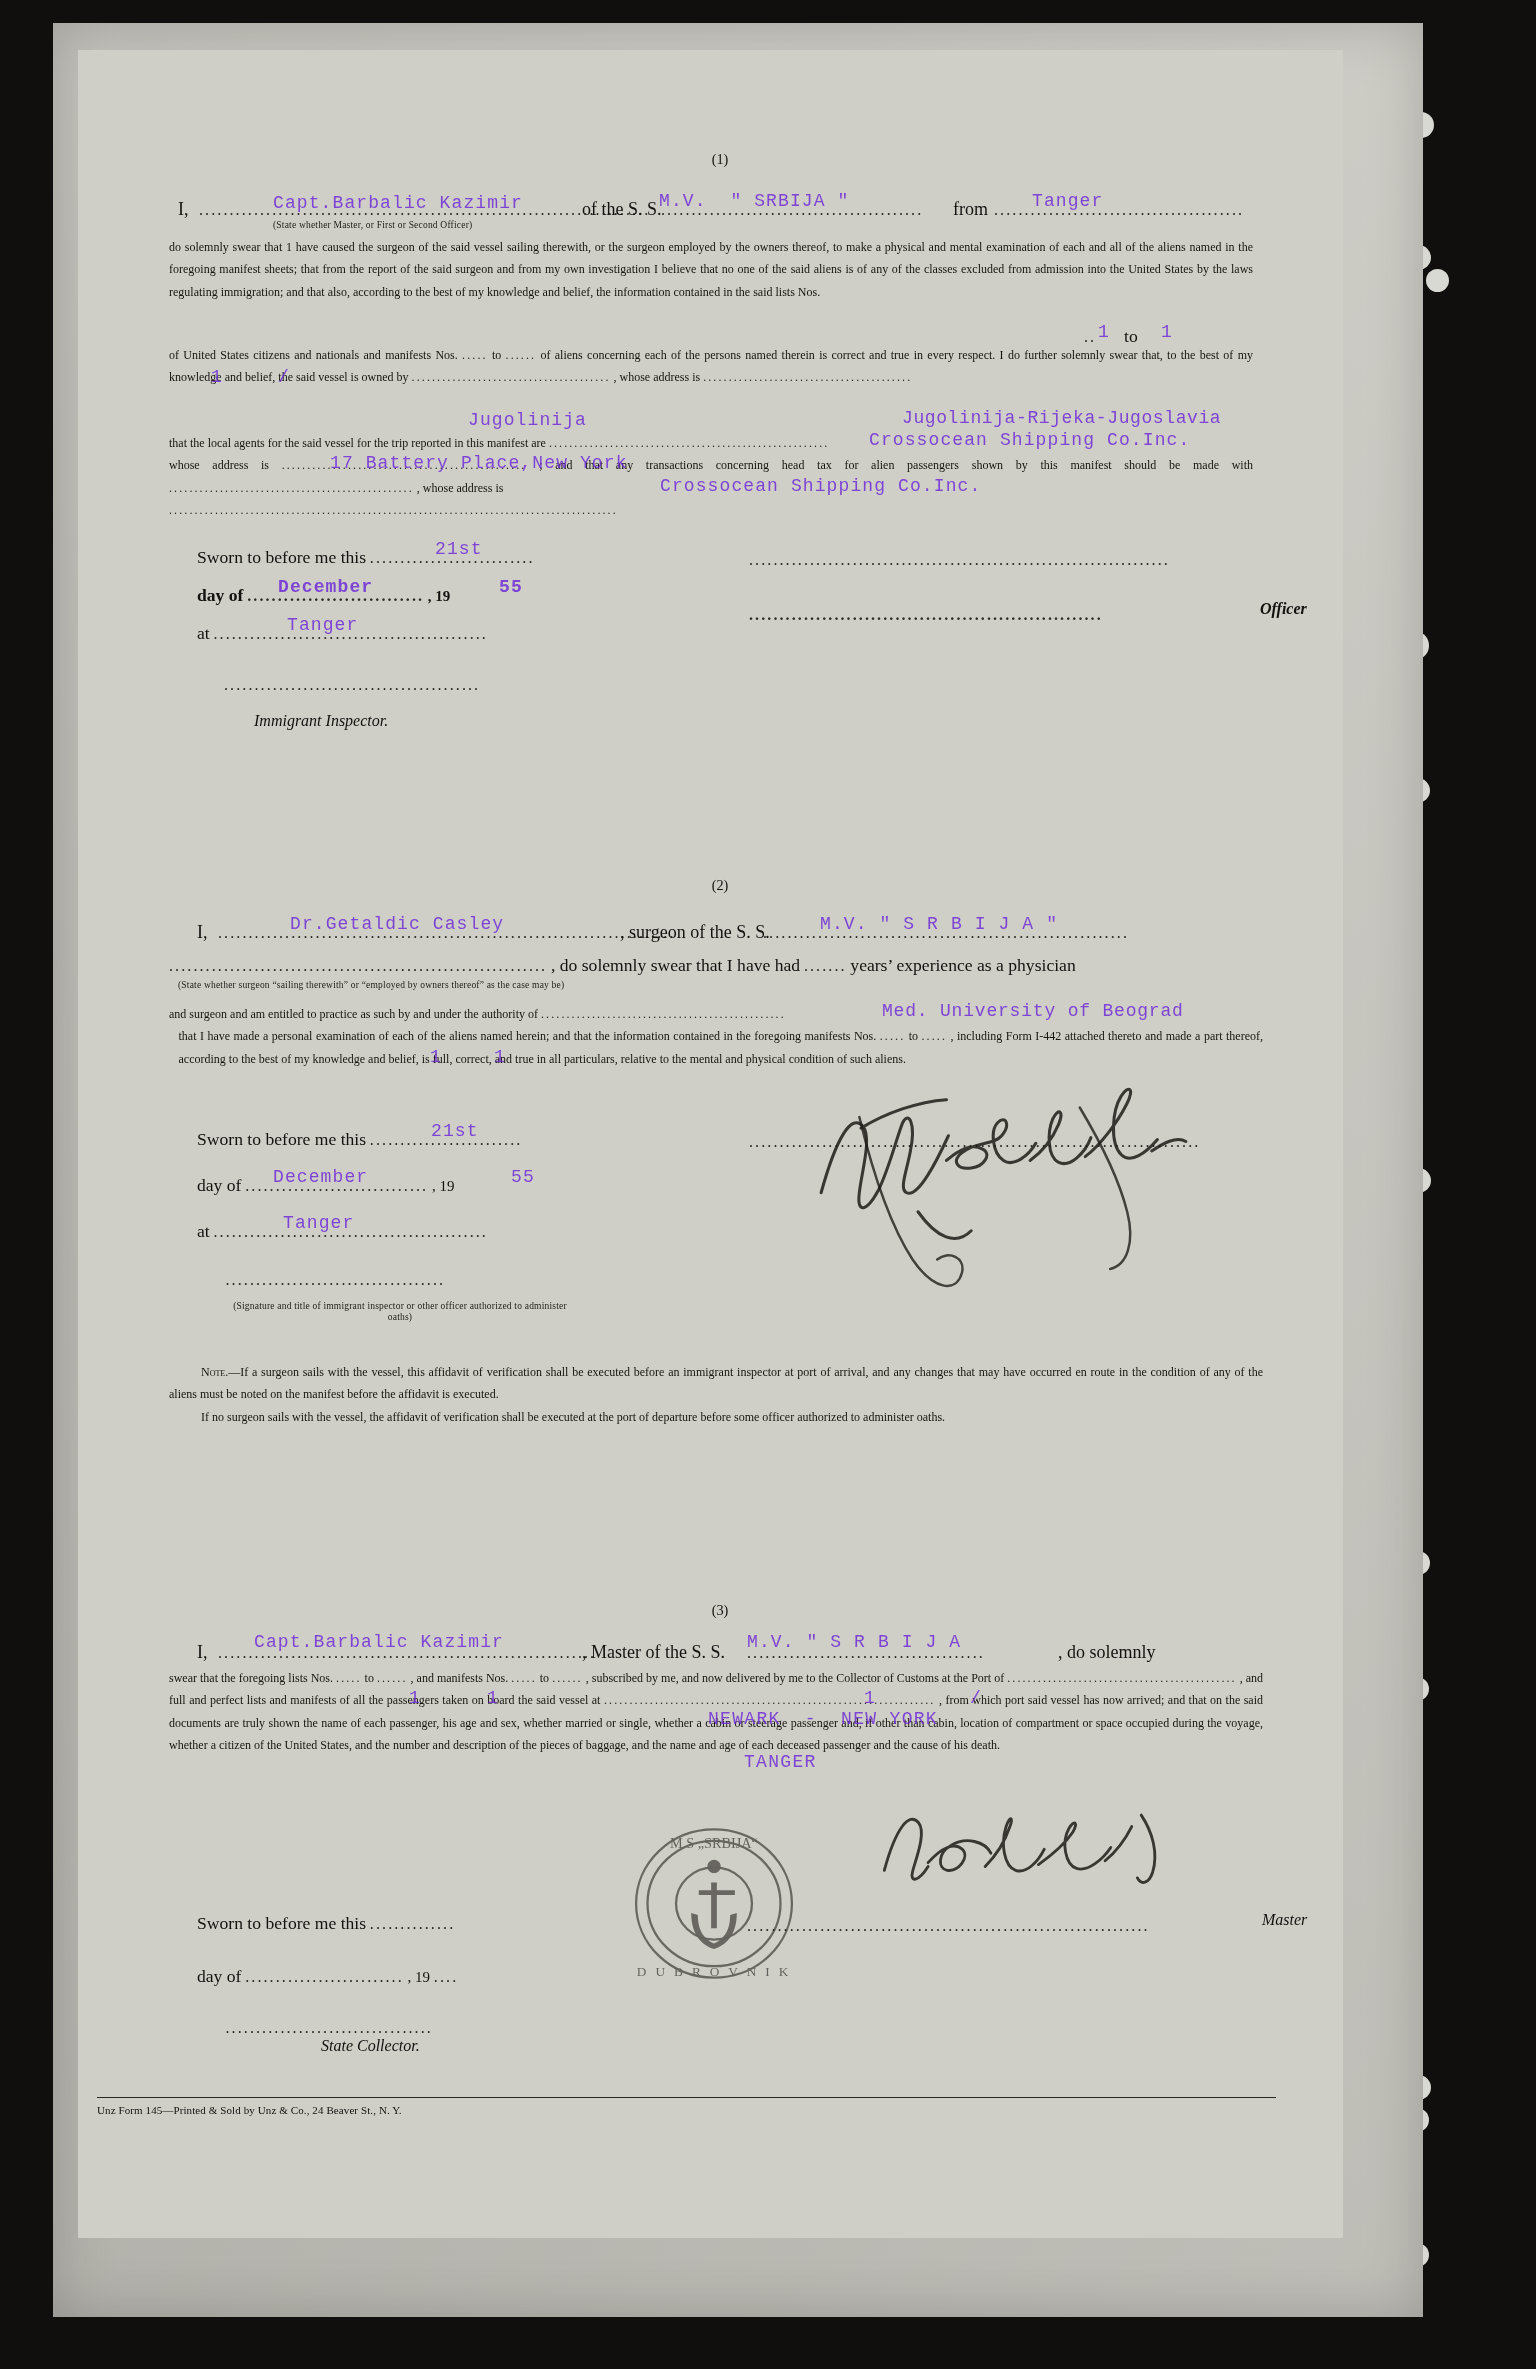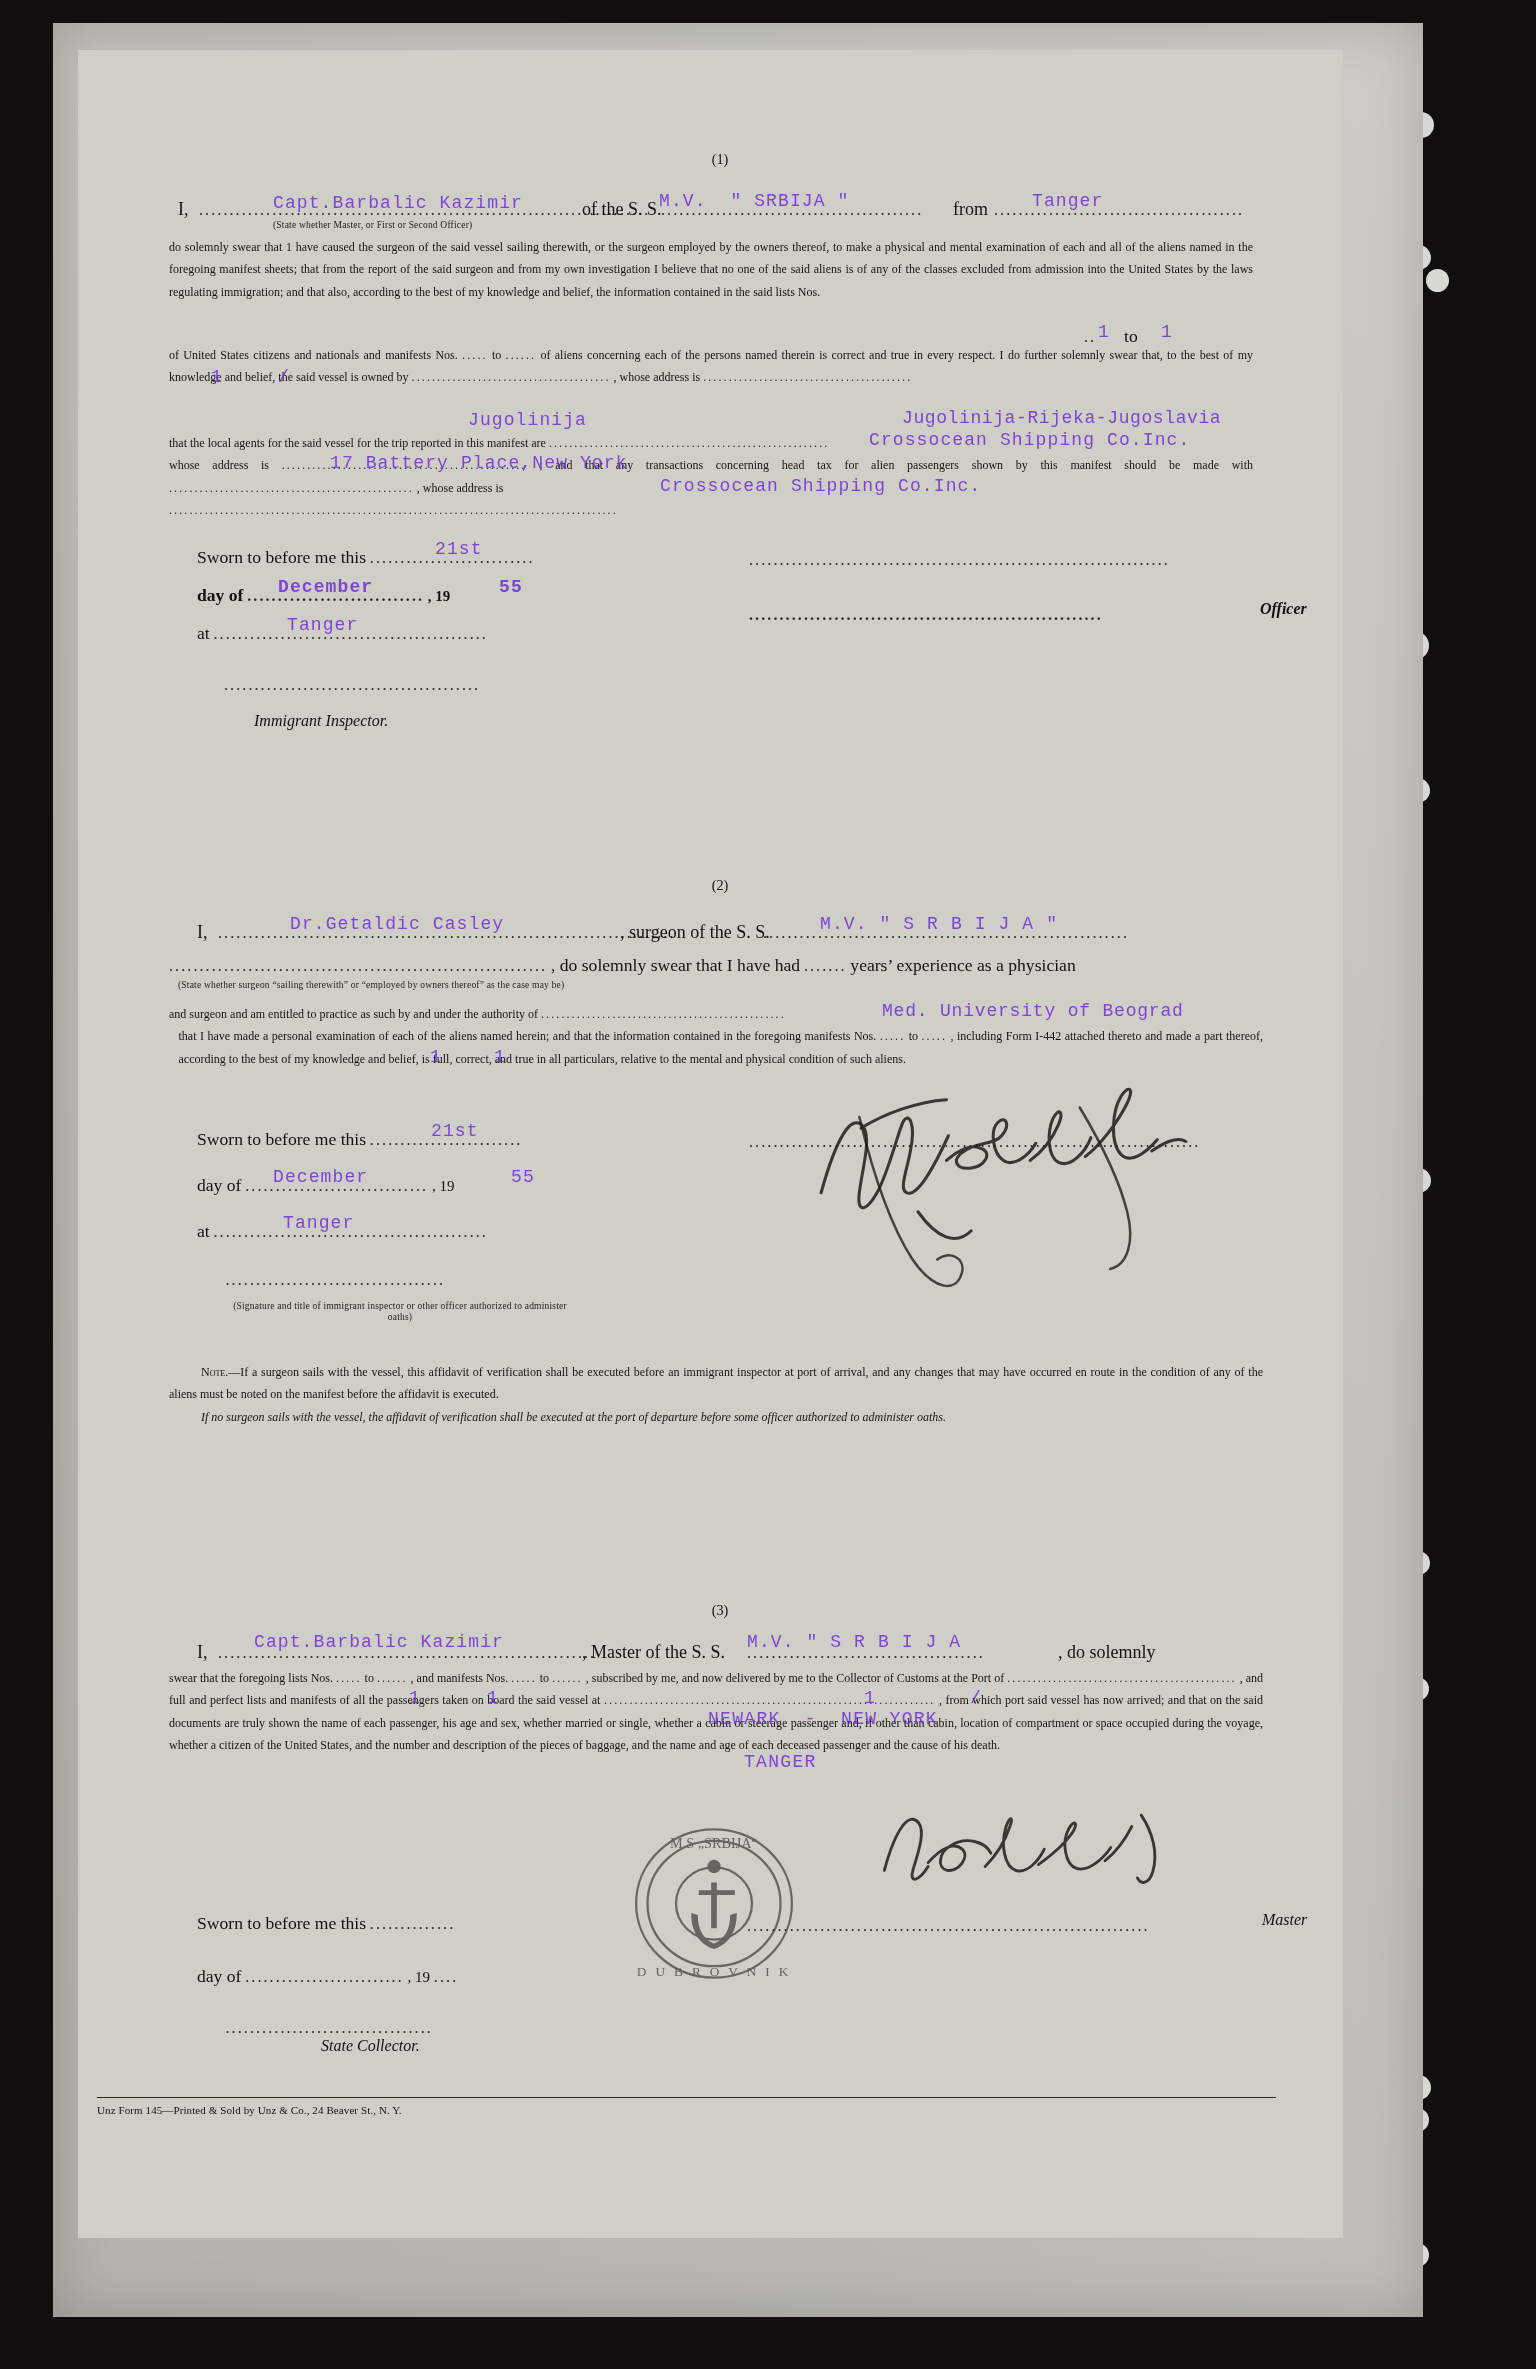--- a/index.html
+++ b/index.html
@@ -299,21 +299,21 @@
         <div style="position:relative; margin-top:9.5px;">
           <span class="dots" style="margin-left:28.5px; font-size:16px;">....................................</span>
         </div>
         <div class="tiny" style="padding-left:32px; text-align:center; width:342px; line-height:11.4px;margin-top:12px;">(Signature and title of immigrant inspector or other officer authorized to administer oaths)</div>
       </div>
 
       <div style="position:absolute; left:91px; top:1311px; width:1094px;">
         <p class="body" style="text-indent:32px;">
           <span class="smallcaps">Note.—</span><span>If a surgeon sails with the vessel, this affidavit of verification shall be executed before an immigrant inspector at port of arrival, and any changes that may have occurred en route in the condition of any of the aliens must be noted on the manifest before the affidavit is executed.</span>
         </p>
-        <p class="body" style="text-indent:32px;font-style:italic;">
+        <p class="body" style="text-indent:32px;">
           <span>If no surgeon sails with the vessel, the affidavit of verification shall be executed at the port of departure before some officer authorized to administer oaths.</span>
         </p>
       </div>
 
       <div class="content" style="top:1552px;">
         <div class="sec-num">(3)</div>
       </div>
 
       <div style="position:absolute; left:119px; top:1586px; width:1084px; height:34px;">
         <span style="position:absolute; left:0; top:5.7px; font-size:18px;">I,</span>

